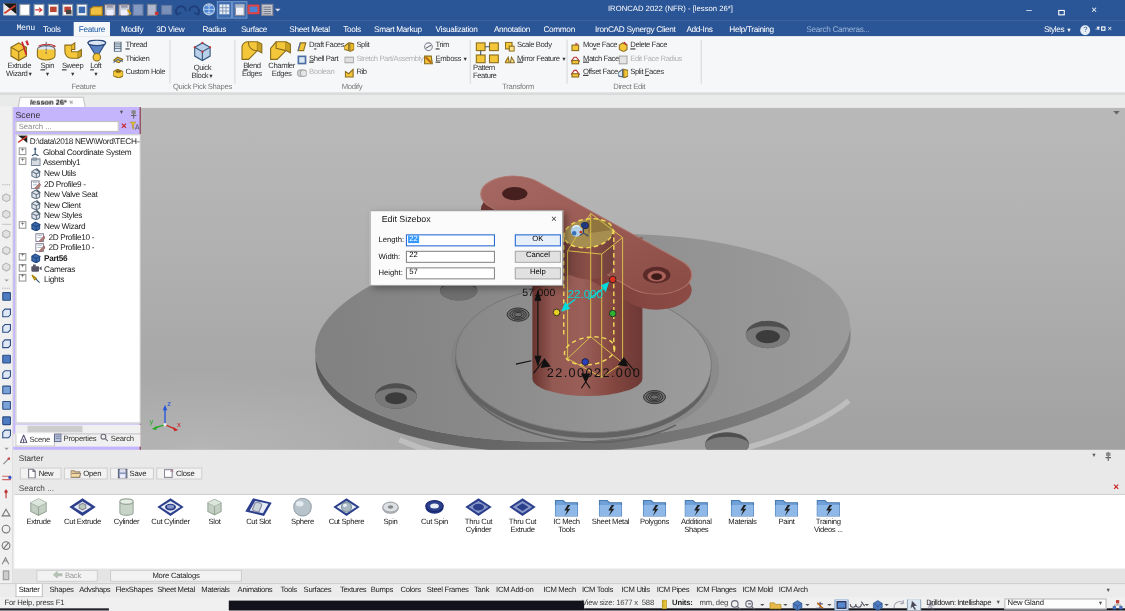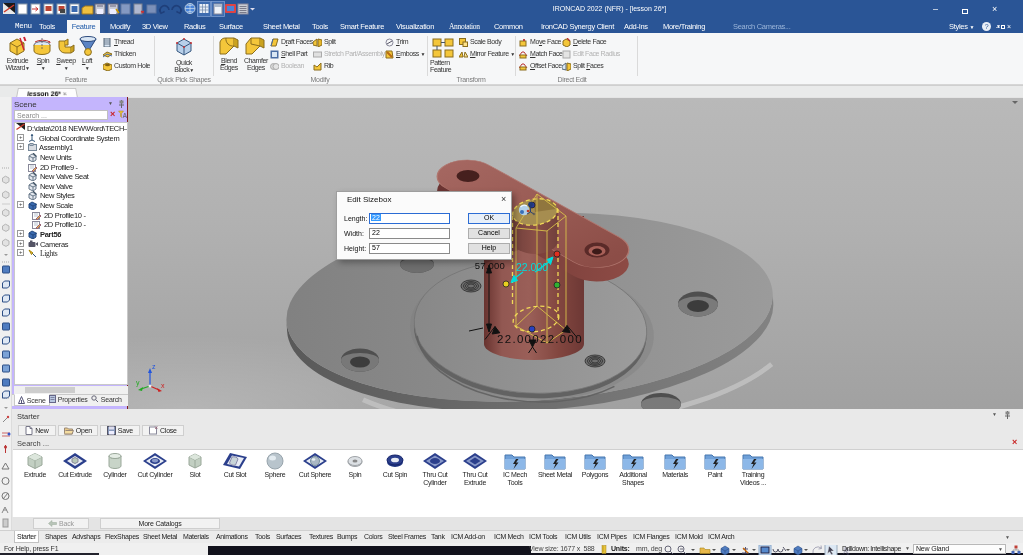--- a/index.html
+++ b/index.html
@@ -147,27 +147,27 @@
 <div class="abs" id="menubar">
 <div class="mtab" style="left:9px;font-family:Liberation Mono, monospace;">Menu</div>
 <div class="mtab" style="left:33px;">Tools</div>
 <div class="mtab sel" style="left:67px;width:33px;text-align:center;padding:0;">Feature</div>
 <div class="mtab" style="left:104px;">Modify</div>
 <div class="mtab" style="left:136px;">3D View</div>
 <div class="mtab" style="left:178px;">Radius</div>
 <div class="mtab" style="left:213px;">Surface</div>
 <div class="mtab" style="left:257px;">Sheet Metal</div>
 <div class="mtab" style="left:306px;">Tools</div>
-<div class="mtab" style="left:334px;">Smart Feature</div>
+<div class="mtab" style="left:334px;">Smart Markup</div>
 <div class="mtab" style="left:390px;">Visualization</div>
-<div class="mtab" style="left:443px;font-family:Liberation Serif, serif;">Annotation</div>
+<div class="mtab" style="left:443px;">Annotation</div>
 <div class="mtab" style="left:488px;">Common</div>
 <div class="mtab" style="left:537px;padding:0 4px;">IronCAD Synergy Client</div>
 <div class="mtab" style="left:620px;padding:0 4px;">Add-Ins</div>
-<div class="mtab" style="left:659px;padding:0 4px;">More/Training</div>
+<div class="mtab" style="left:659px;padding:0 4px;">Help/Training</div>
 <svg class="abs" style="left:718px;top:22px;" width="7" height="9" viewBox="0 0 7 9">
         <circle cx="3.5" cy="3" r="2.5" fill="none" stroke="#9ab4d8"></circle>
         <path d="M2.5 6 h2 M2.5 7.5 h2" stroke="#9ab4d8"></path>
       </svg>
 <div class="mtab" style="left:727px;color:#9ab4d8;">Search Cameras...</div>
 <div class="mtab" style="left:943px;">Styles <span style="font-size:5px;">▼</span></div>
 <div class="mtab" style="left:976px;"><span style="display:inline-block;width:9px;height:9px;border-radius:5px;background:#e8eef6;color:#2a5596;font-size:7px;line-height:9px;text-align:center;margin-top:2px;">?</span></div>
 <div class="mtab" style="left:990px;font-size:5px;">▼</div>
 <div class="mtab" style="left:994px;font-size:7px;padding:0 2px;">–&nbsp;<span style="display:inline-block;width:4px;height:4px;border:1px solid #fff;"></span>&nbsp;×</div>
 </div>
@@ -424,21 +424,21 @@
               <rect x="2" y="0.5" width="3" height="2" fill="#b8c0cc" stroke="#789"></rect>
             </svg></span>
           <span style="left:24px;">Assembly1</span>
         </div>
   <div class="trow">
           <span style="left:13px;"><svg width="9" height="9" viewBox="0 0 9 9">
               <path d="M1 3 l3 -2 l4 2 l0 4 l-3 2 l-4 -2 Z" fill="#e4e8ee" stroke="#678"></path>
               <path d="M1 3 l4 2 l4 -2 M5 5 v4" stroke="#678" fill="none"></path>
               <path d="M5 0 l3 3" stroke="#456" stroke-width="1.2"></path>
             </svg></span>
-          <span style="left:25px;">New Units</span>
+          <span style="left:25px;">New Utils</span>
         </div>
   <div class="trow">
           <span style="left:13px;"><svg width="9" height="9" viewBox="0 0 9 9">
               <rect x="0.5" y="1.5" width="7" height="7" fill="#fff" stroke="#889"></rect>
               <path d="M2 3 h4 M2 5 h4" stroke="#9ab" stroke-width="0.7"></path>
               <path d="M4 8 l4 -4 l1 1 l-4 4 Z" fill="#e8b84a" stroke="#967"></path>
             </svg></span>
           <span style="left:25px;">2D Profile9 -</span>
         </div>
   <div class="trow">
@@ -448,37 +448,37 @@
               <path d="M5 0 l3 3" stroke="#456" stroke-width="1.2"></path>
             </svg></span>
           <span style="left:25px;text-align:right;">New Valve Seat</span>
         </div>
   <div class="trow">
           <span style="left:13px;"><svg width="9" height="9" viewBox="0 0 9 9">
               <path d="M1 3 l3 -2 l4 2 l0 4 l-3 2 l-4 -2 Z" fill="#e4e8ee" stroke="#678"></path>
               <path d="M1 3 l4 2 l4 -2 M5 5 v4" stroke="#678" fill="none"></path>
               <path d="M5 0 l3 3" stroke="#456" stroke-width="1.2"></path>
             </svg></span>
-          <span style="left:25px;">New Valve</span>
+          <span style="left:25px;">New Client</span>
         </div>
   <div class="trow">
           <span style="left:13px;"><svg width="9" height="9" viewBox="0 0 9 9">
               <path d="M1 3 l3 -2 l4 2 l0 4 l-3 2 l-4 -2 Z" fill="#e4e8ee" stroke="#678"></path>
               <path d="M1 3 l4 2 l4 -2 M5 5 v4" stroke="#678" fill="none"></path>
               <path d="M5 0 l3 3" stroke="#456" stroke-width="1.2"></path>
             </svg></span>
           <span style="left:25px;">New Styles</span>
         </div>
   <div class="trow">
           <span class="pm">+</span>
           <span style="left:13px;"><svg width="9" height="9" viewBox="0 0 9 9">
               <path d="M1 3 l3 -2 l4 2 l0 4 l-3 2 l-4 -2 Z" fill="#3a6ab0" stroke="#24497e"></path>
               <path d="M1 3 l4 2 l4 -2 M5 5 v4" stroke="#24497e" fill="none"></path>
             </svg></span>
-          <span style="left:25px;">New Scale</span>
+          <span style="left:25px;">New Wizard</span>
         </div>
   <div class="trow">
           <span style="left:13px;margin-left:4px;"><svg width="9" height="9" viewBox="0 0 9 9">
               <rect x="0.5" y="1.5" width="7" height="7" fill="#fff" stroke="#889"></rect>
               <path d="M2 3 h4 M2 5 h4" stroke="#9ab" stroke-width="0.7"></path>
               <path d="M4 8 l4 -4 l1 1 l-4 4 Z" fill="#e8b84a" stroke="#967"></path>
             </svg></span>
           <span style="left:29px;">2D Profile10 -</span>
         </div>
   <div class="trow">
@@ -505,21 +505,21 @@
               <path d="M8 3.5 l2 -1.5 v4 l-2 -1.5 Z" fill="#556"></path>
             </svg></span>
           <span style="left:25px;">Cameras</span>
         </div>
   <div class="trow">
           <span class="pm">+</span>
           <span style="left:13px;"><svg width="9" height="9" viewBox="0 0 9 9">
               <path d="M1 1 l4 3 l-1.5 1.5 Z" fill="#e8b84a" stroke="#a80"></path>
               <path d="M4.5 4.5 l3.5 3.5" stroke="#357" stroke-width="1"></path>
             </svg></span>
-          <span style="left:25px;font-family:Liberation Serif, serif;">Lights</span>
+          <span style="left:25px;">Lights</span>
         </div>
   </div>
   <div class="abs" id="hscroll">
         <div class="abs" id="hthumb"></div>
       </div>
   <div class="abs" style="left:0;top:297px;width:116px;height:12px;background:#f0f0f0;border-top:1px solid #c9c9c9;"></div>
   <div class="ptab" style="left:2px;top:297px;background:#fff;border:1px solid #c9c9c9;border-top:1px solid #fff;"><svg width="7" height="8" viewBox="0 0 7 8" style="vertical-align:-1px;">
           <path d="M3.5 0.5 l3 7 h-6 Z" fill="none" stroke="#557"></path>
           <path d="M3.5 4 v4" stroke="#557"></path>
         </svg> Scene</div>

